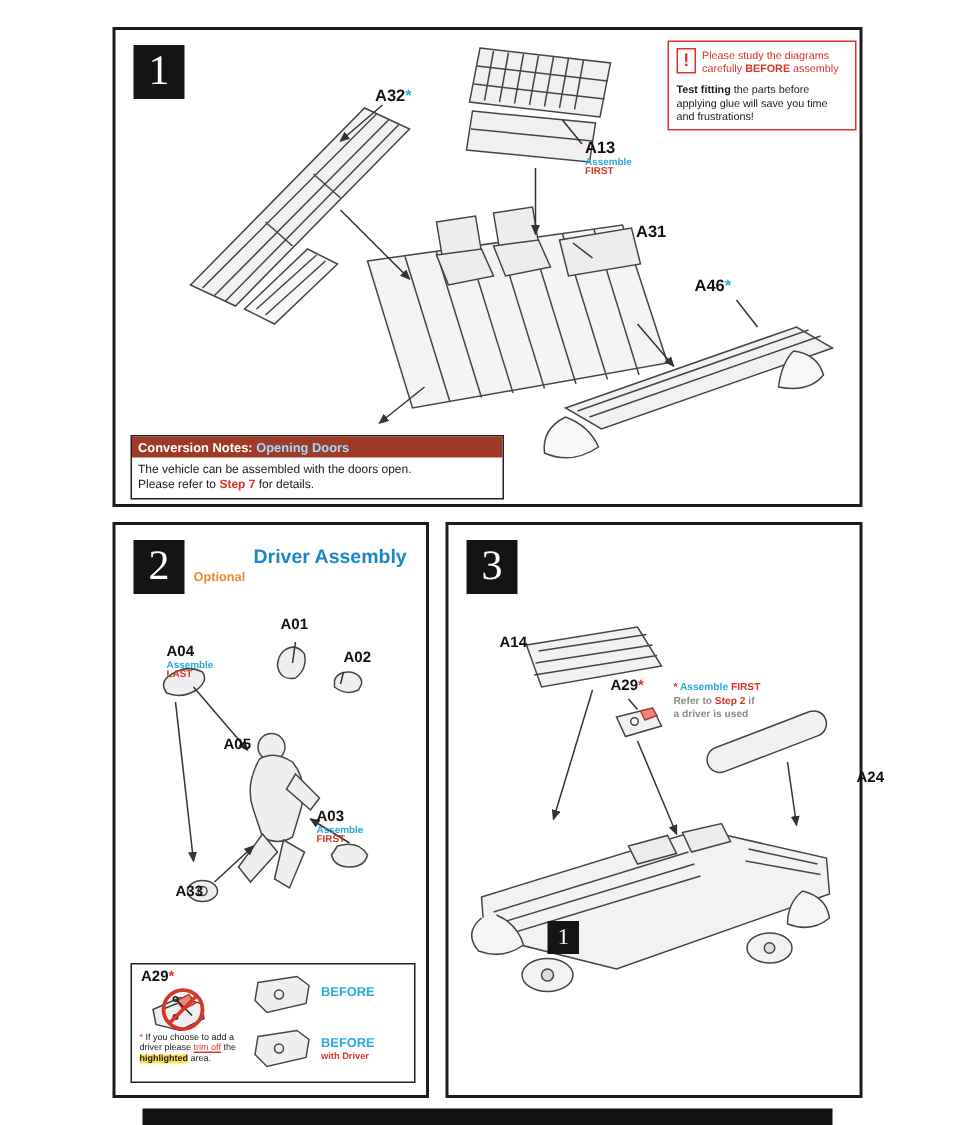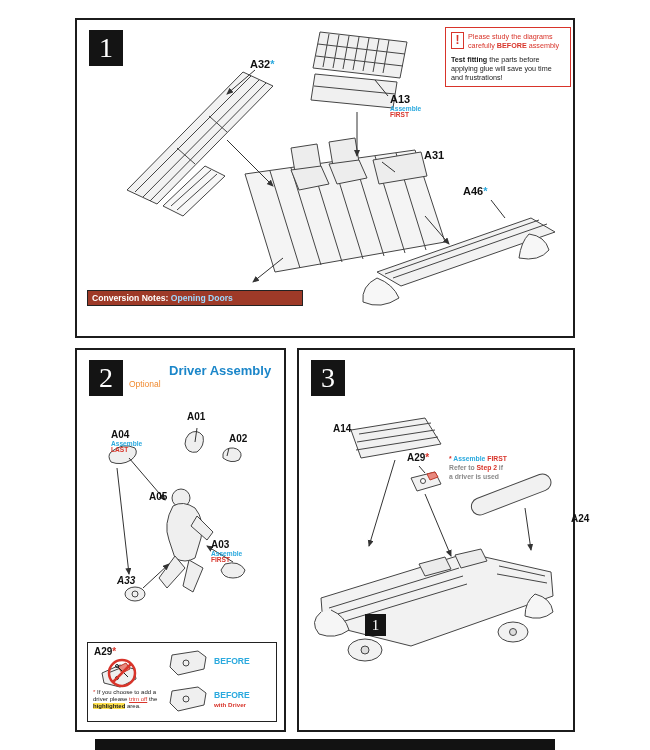--- a/index.html
+++ b/index.html
@@ -24,28 +24,28 @@
   
   .warning-box { position:absolute; left:368px; top:7px; width:126px; border:1.5px solid #d8342a;
     background:#fff; padding:4px 5px 4px 5px; font-size:7.2px; line-height:1.25; }
   .warn-row { display:flex; gap:4px; align-items:flex-start; }
   .warn-icon { flex:0 0 auto; width:13px; height:17px; border:1.5px solid #d8342a; color:#d8342a;
     font-weight:bold; font-size:12px; display:flex; align-items:center; justify-content:center; }
   .warn-red { color:#d8342a; }
   .warn-black { color:#1a1a1a; margin-top:5px; }
 
   
-  .conv-box { position:absolute; left:10px; top:270px; width:216px; border:1px solid #222; background:#fff; }
+  .conv-box { position:absolute; left:10px; top:270px; width:249px; border:1px solid #222; background:#fff; }
   .conv-head { background:#9e3a28; color:#fff; font-size:8.6px; font-weight:bold; padding:2px 4px; }
   .conv-head .sub2 { color:#9fd9ff; }
   .conv-body { font-size:8px; line-height:1.3; padding:3px 4px; color:#1a1a1a; }
 
   
   .p2-title { position:absolute; left:52px; top:13px; font-size:13px; font-weight:bold; color:#1b86c9;padding-left:40px; }
-  .p2-sub   { position:absolute; left:52px; top:29px; font-size:8.5px; font-weight:normal; color:#f08a30; }
+  .p2-sub   { position:absolute; left:52px; top:29px; font-size:8.5px; font-weight:bold; color:#f08a30; }
 
   
   .trim-box { position:absolute; left:10px; top:292px; width:190px; height:80px; border:1px solid #222; background:#fff; }
   .trim-box svg { position:absolute; left:0; top:0; }
   .trim-a29 { position:absolute; left:6px; top:3px; font-size:10px; font-weight:bold; color:#101010; }
   .ba-label { position:absolute; font-size:8.6px; font-weight:bold; color:#2aa9de; white-space:nowrap; }
   .ba-sub   { position:absolute; font-size:6.2px; font-weight:bold; color:#d8342a; white-space:nowrap; }
   .trim-note { position:absolute; left:5px; top:46px; width:78px; font-size:6px; line-height:1.2; color:#1a1a1a; }
   .u-red { color:#d8342a; text-decoration:underline; }
   .hl { background:#ffe14d; font-weight:bold; }
@@ -155,20 +155,24 @@
       <span class="sub blue">Assemble</span>
       <span class="sub red">FIRST</span>
     </div>
 
     <div class="plabel" style="left:299px; top:130px;margin-left:48px;"><span>A31</span></div>
 
     <div class="plabel" style="left:386px; top:166px;"><span>A46</span><span class="blue">*</span></div>
 
     <div class="conv-box">
       <div class="conv-head"><span>Conversion Notes:</span><span class="sub2"> Opening Doors</span></div>
+      <div class="conv-body">
+        <span>The vehicle can be assembled with the doors open.</span><br>
+        <span>Please refer to </span><b class="red">Step 7</b><span> for details.</span>
+      </div>
     </div>
   </section>
 
   <section class="panel" id="panel2">
 
     <svg class="art" width="207" height="380" viewBox="0 0 207 380">
       <defs>
         <marker id="ah2" markerWidth="8" markerHeight="8" refX="6" refY="3" orient="auto">
           <path d="M0,0 L7,3 L0,6 Z" fill="#333"></path>
         </marker>
@@ -208,21 +212,21 @@
       <span>A04</span>
       <span class="sub blue">Assemble</span>
       <span class="sub red">LAST</span>
     </div>
     <div class="plabel" style="left:72px; top:142px; font-size:10px;"><span>A05</span></div>
     <div class="plabel" style="left:134px; top:190px; font-size:10px;">
       <span>A03</span>
       <span class="sub blue">Assemble</span>
       <span class="sub red">FIRST</span>
     </div>
-    <div class="plabel" style="left:40px; top:226px; font-size:10px;font-style:italic;"><span>A33</span></div>
+    <div class="plabel" style="left:40px; top:240px; font-size:10px;"><span>A33</span></div>
 
     <div class="trim-box">
       <svg width="188" height="78" viewBox="0 0 188 78">
         <g stroke="#454545" stroke-width="1" fill="#efefef">
           <path d="M14,30 l18,-8 14,4 2,10 -16,8 -16,-4 z"></path>
           <line x1="20" y1="30" x2="40" y2="22"></line>
           <path d="M30,24 l8,-4 4,6 -8,4 z" fill="#e8897f" stroke="#c0392b"></path>
           <path d="M84,12 l26,-4 8,6 -2,12 -26,6 -8,-8 z"></path>
           <circle cx="98" cy="20" r="3"></circle>
           <path d="M84,48 l26,-4 8,6 -2,12 -26,6 -8,-8 z"></path>

